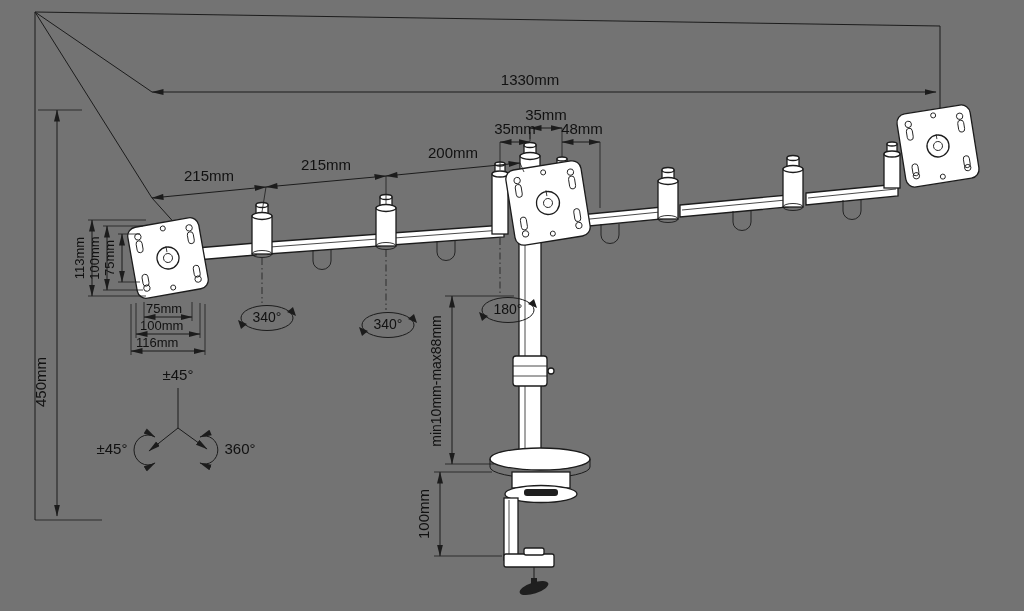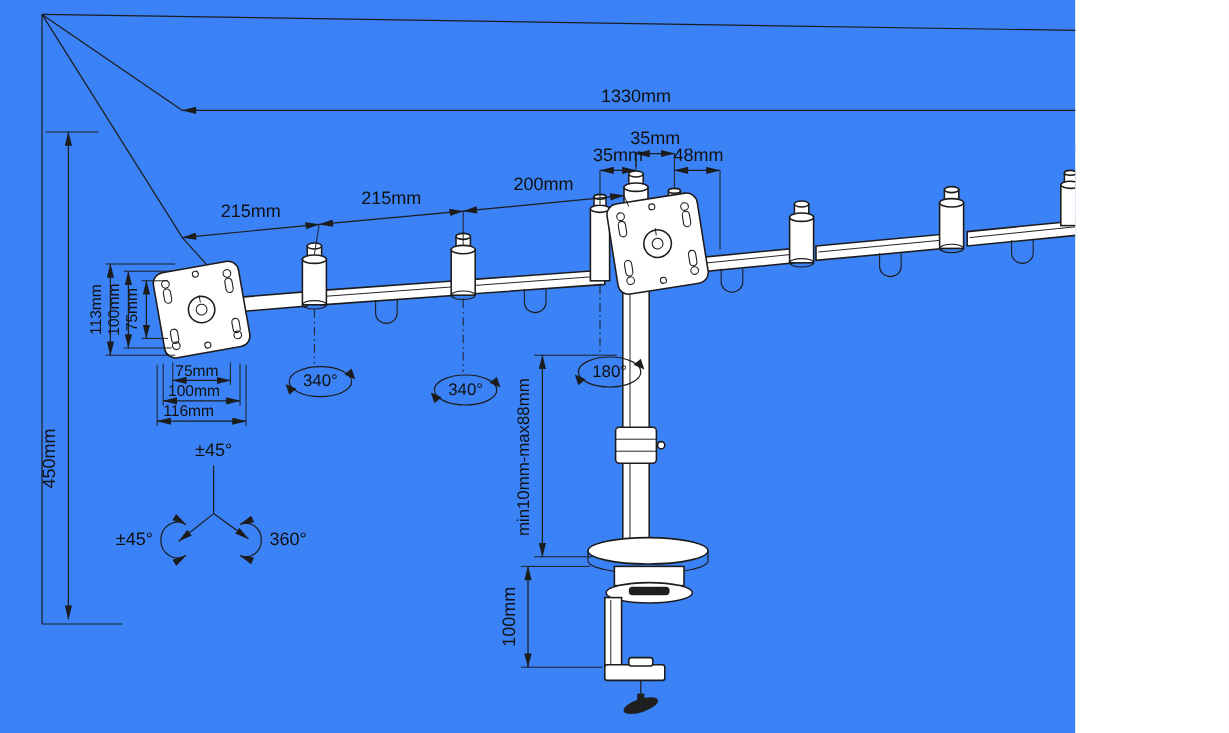--- a/index.html
+++ b/index.html
@@ -1,16 +1,16 @@
 <!DOCTYPE html>
 <html><head>
 <meta charset="utf-8">
 <style>
   html,body{margin:0;padding:0;background:#ffffff;}
-  .stage{position:relative;width:896px;height:611px;background:#3b82f6;overflow:hidden;}
+  .stage{position:relative;width:1024px;height:611px;background:#737373;overflow:hidden;}
   svg{display:block;font-family:"Liberation Sans",sans-serif;}
   .ln{stroke:#1c1c1c;stroke-width:1;fill:none;}
   .thin{stroke:#1c1c1c;stroke-width:0.8;fill:none;}
   .dash{stroke:#1c1c1c;stroke-width:0.8;fill:none;stroke-dasharray:7 3 1.5 3;}
   .part{stroke:#1c1c1c;stroke-width:1.3;fill:#ffffff;}
   .partthin{stroke:#1c1c1c;stroke-width:0.9;fill:none;}
   .darkfill{fill:#1f1f1f;stroke:none;}
   .tri{fill:#1c1c1c;stroke:none;}
   text.dim{font-size:15px;fill:#111;}
   text.md{font-size:14px;fill:#111;}

